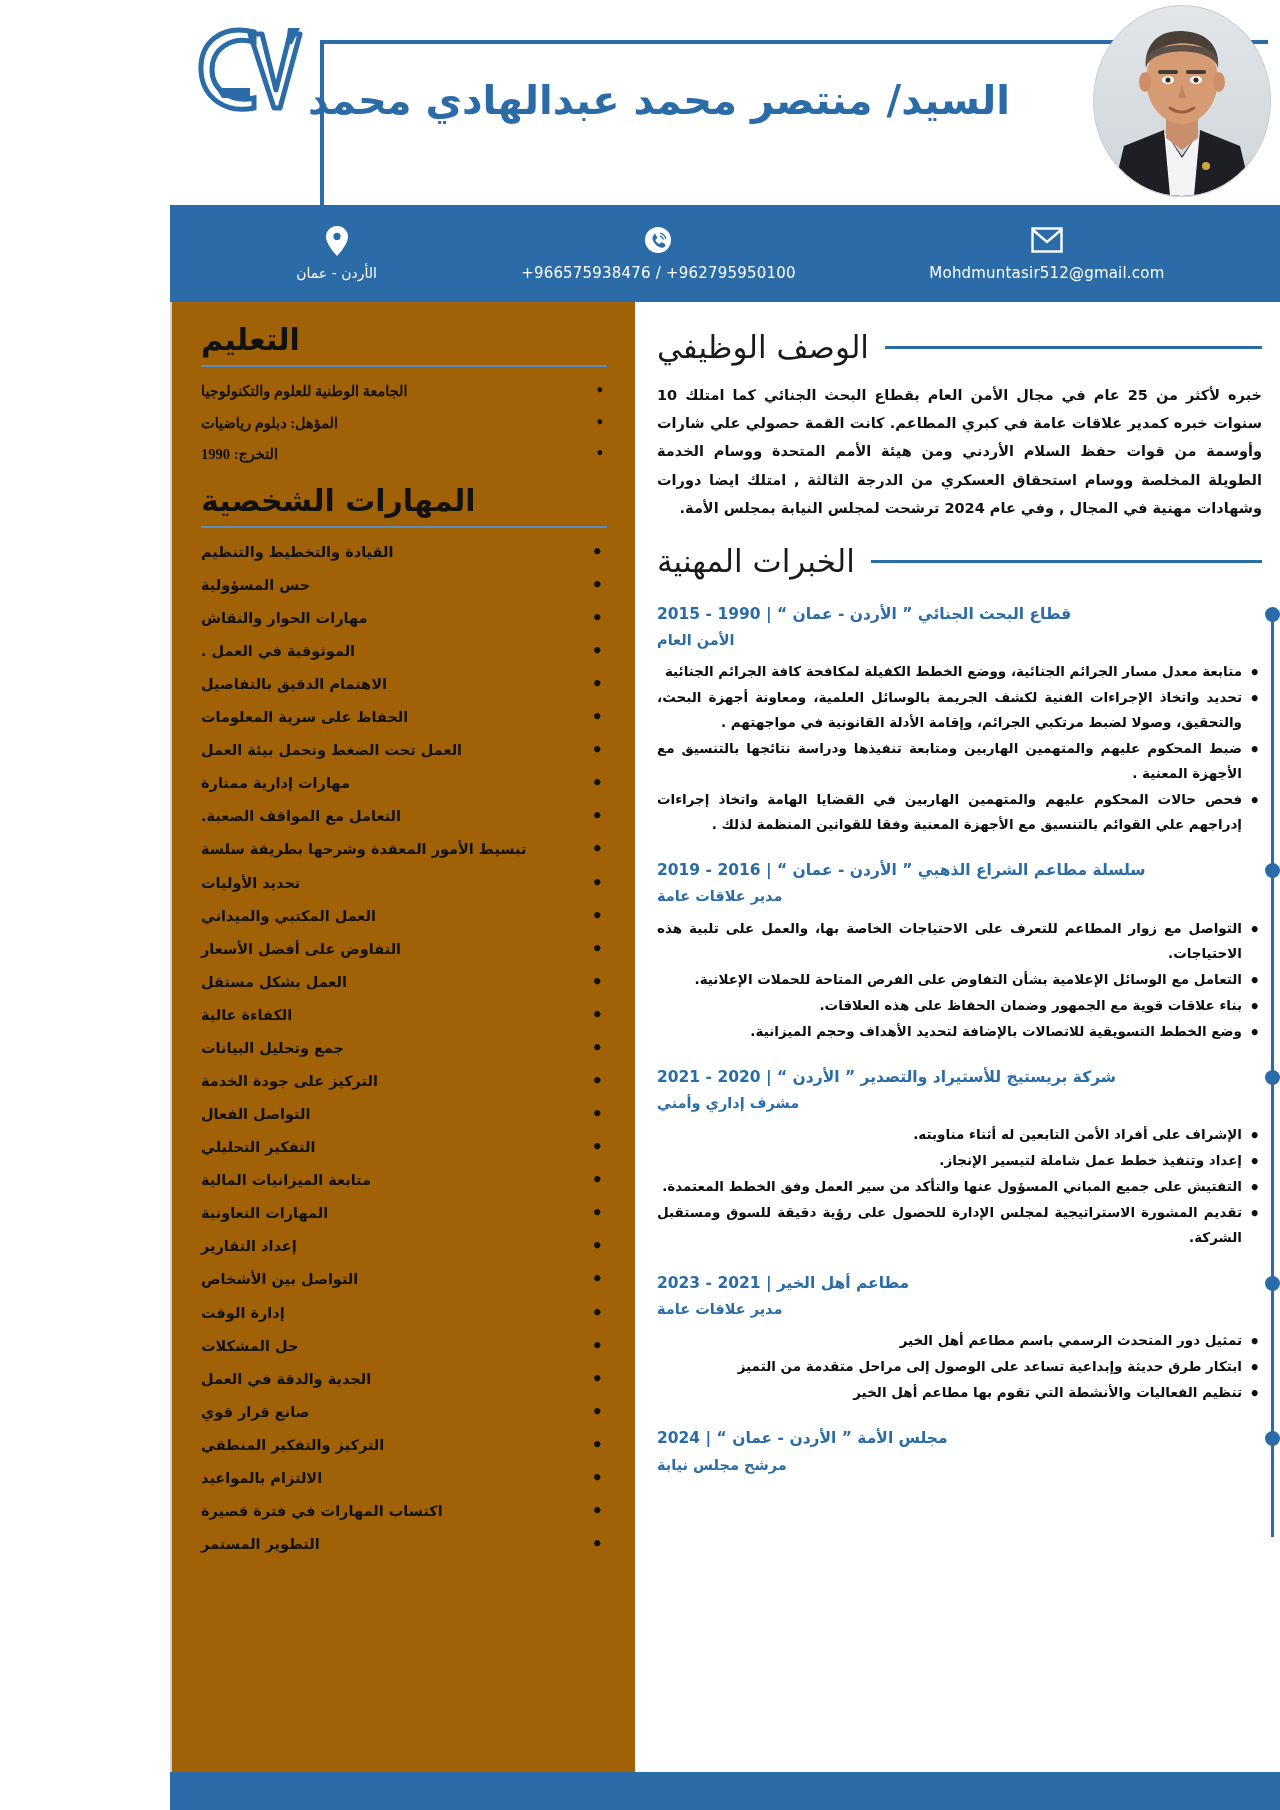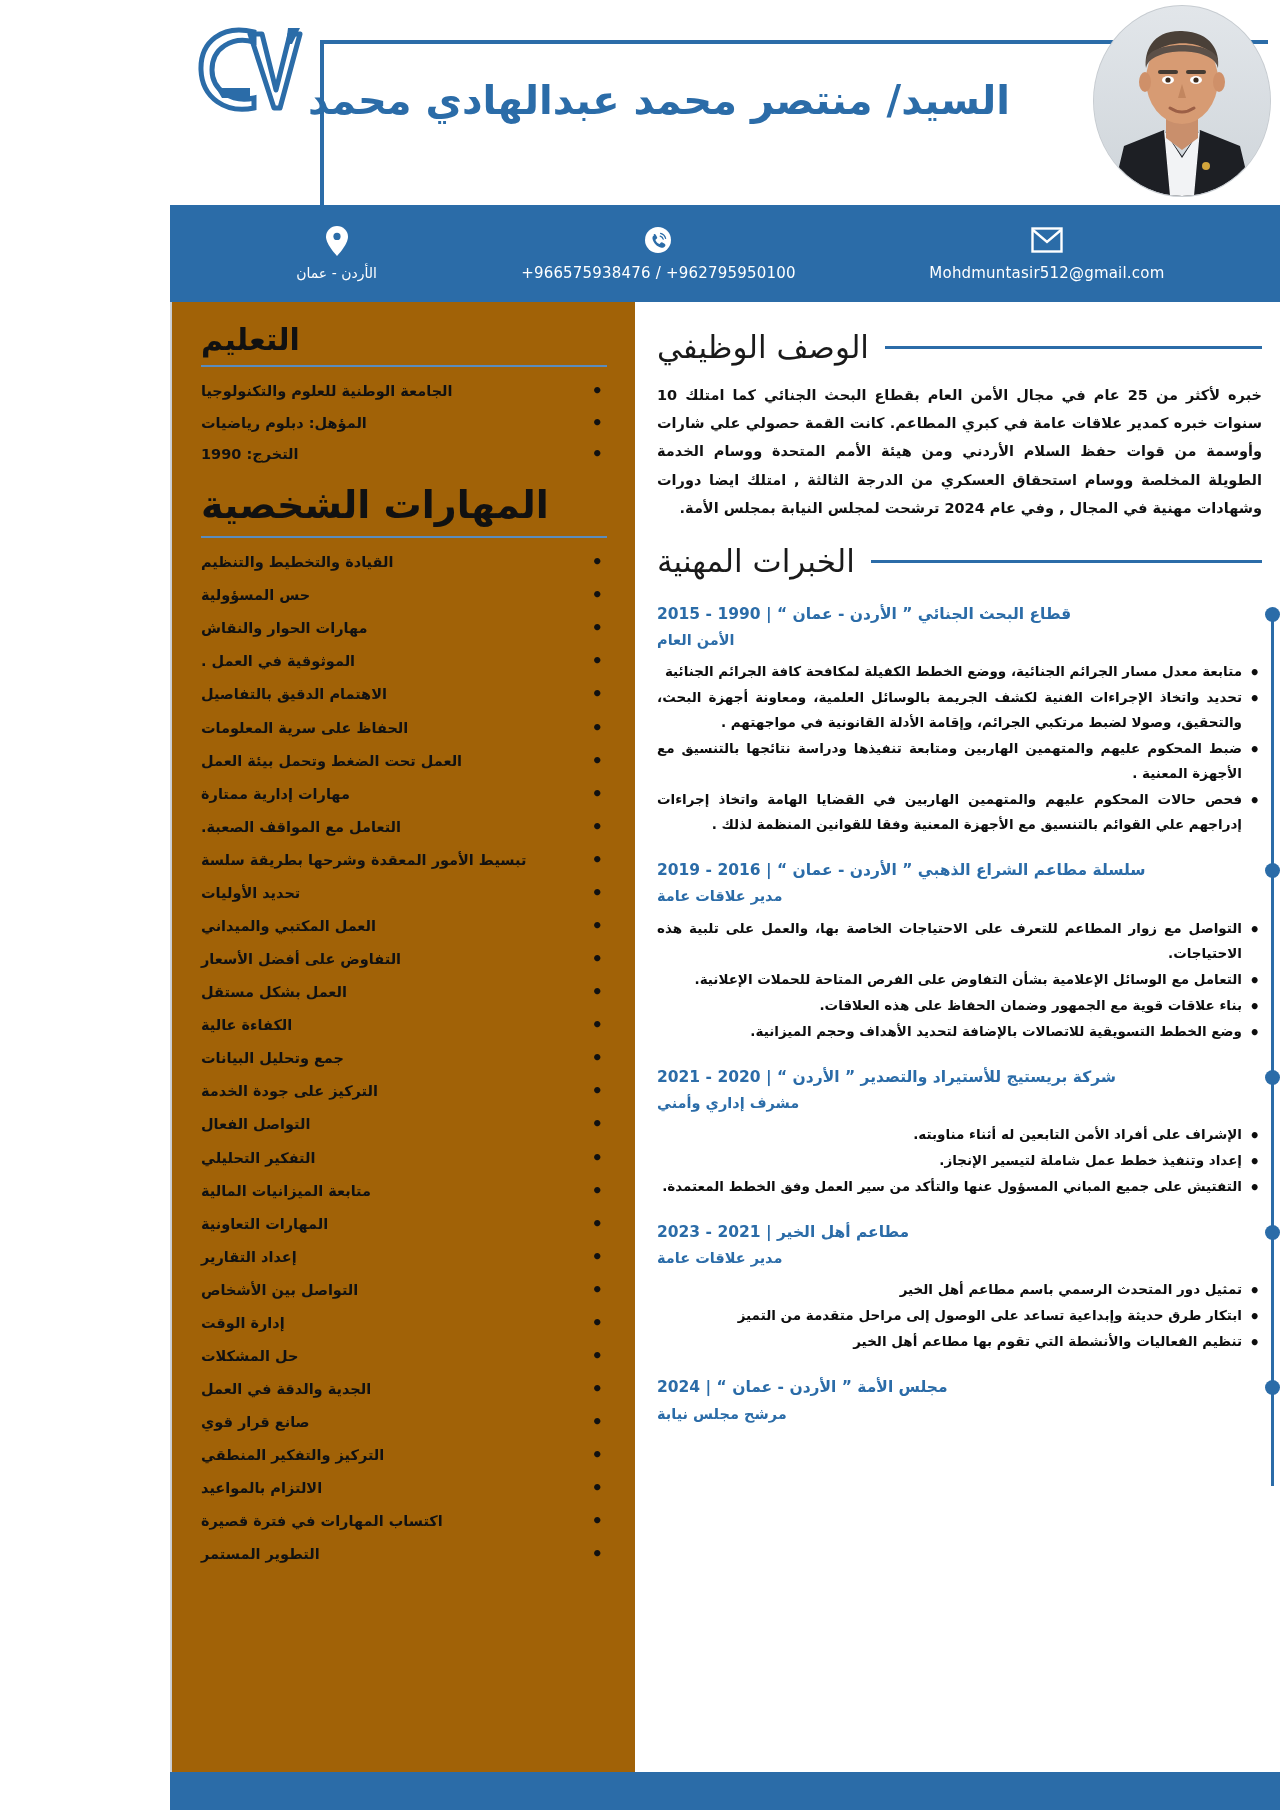--- a/index.html
+++ b/index.html
@@ -221,21 +221,21 @@
 
   
   .side-title {
     font-size: 30px;
     font-weight: 700;
     color: #111111;
     text-align: left;
     line-height: 1.3;
     white-space: nowrap;
   }
-  .side-title.skills { font-size: 38px; }
+  .side-title.skills { font-size: 30px; }
   .side-rule {
     height: 2px;
     background: #5A8CBE;
     margin: 6px 0 14px 0;
     width: 100%;
   }
   .side-list { list-style: none; margin: 0; padding: 0; }
   .side-list li {
     position: relative;
     font-size: 14.5px;
@@ -248,21 +248,21 @@
     direction: rtl;
   }
   .side-list li::before {
     content: "\2022";
     position: absolute;
     right: 4px;
     top: -3px;
     font-size: 18px;
     color: #111111;
   }
-  .side-list.edu li { margin-bottom: 11px; }
+  .side-list.edu li { margin-bottom: 11px; font-family: Liberation Serif, serif; }
   .skills-block { margin-top: 16px; }
 
   
   .footer-bar {
     height: 52px;
     background: #2B6CA8;
     width: 1110px;
   }
 
   
@@ -419,20 +419,21 @@
         </div>
 
         <div class="job">
           <span class="job-dot"></span>
           <div class="job-title">شركة بريستيج للأستيراد والتصدير ” الأردن “ | 2020 - 2021</div>
           <div class="job-role">مشرف إداري وأمني</div>
           <ul>
             <li>الإشراف على أفراد الأمن التابعين له أثناء مناوبته.</li>
             <li>إعداد وتنفيذ خطط عمل شاملة لتيسير الإنجاز.</li>
             <li>التفتيش على جميع المباني المسؤول عنها والتأكد من سير العمل وفق الخطط المعتمدة.</li>
+            <li>تقديم المشورة الاستراتيجية لمجلس الإدارة للحصول على رؤية دقيقة للسوق ومستقبل الشركة.</li>
           </ul>
         </div>
 
         <div class="job">
           <span class="job-dot"></span>
           <div class="job-title">مطاعم أهل الخير | 2021 - 2023</div>
           <div class="job-role">مدير علاقات عامة</div>
           <ul>
             <li>تمثيل دور المتحدث الرسمي باسم مطاعم أهل الخير</li>
             <li>ابتكار طرق حديثة وإبداعية تساعد على الوصول إلى مراحل متقدمة من التميز</li>

